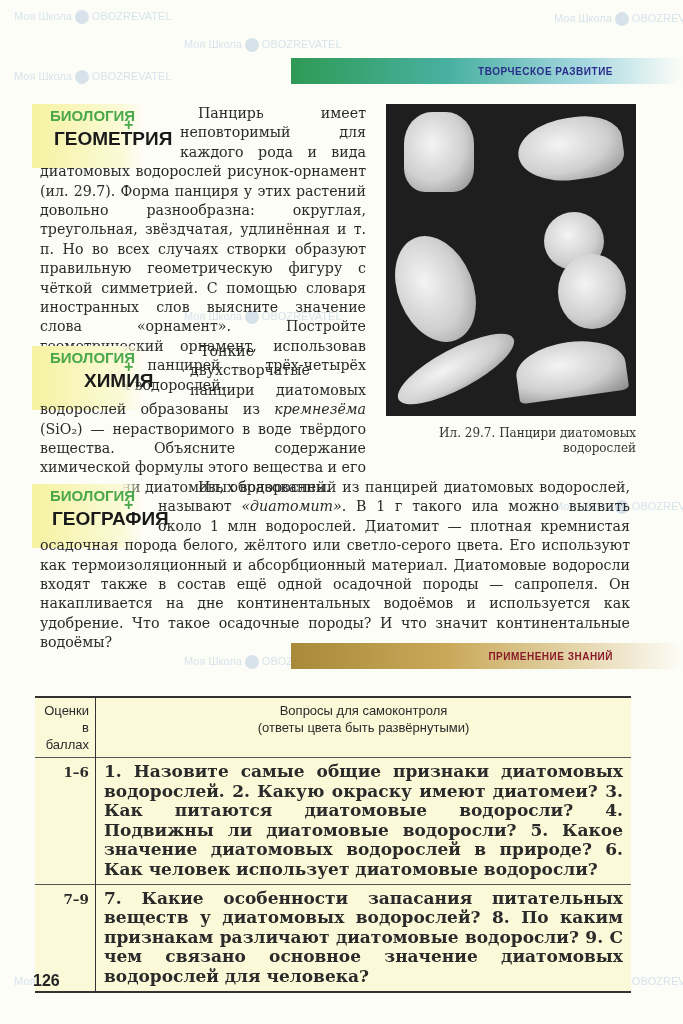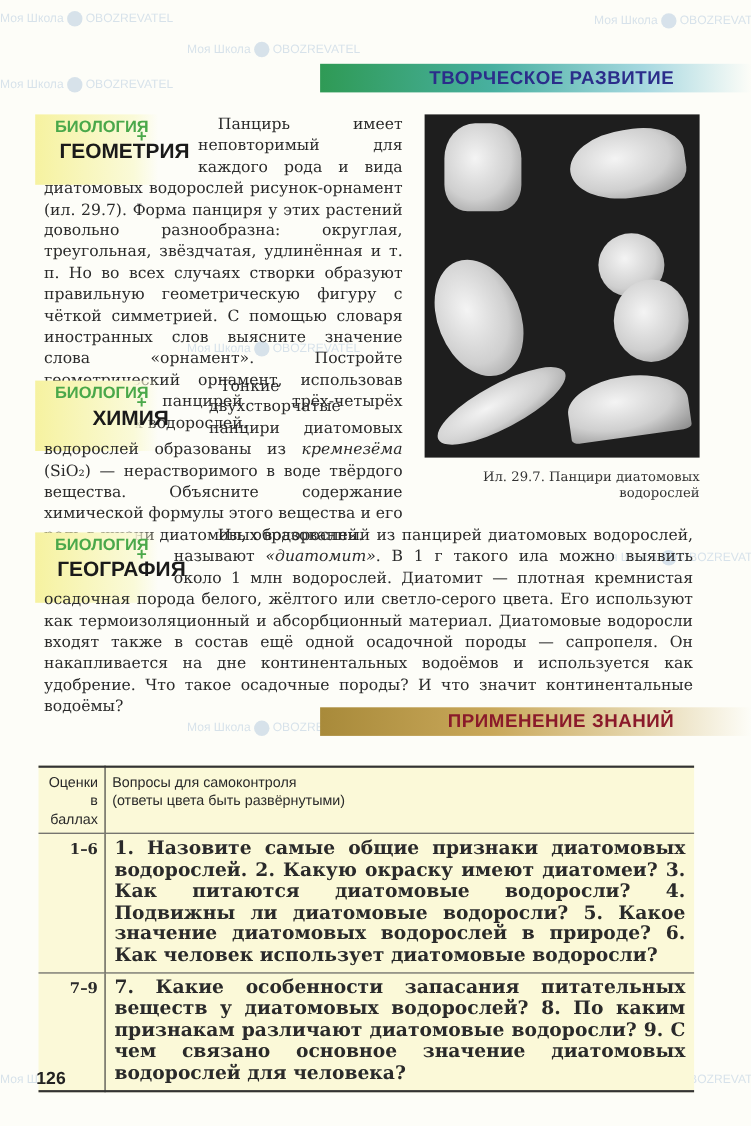--- a/index.html
+++ b/index.html
@@ -1,36 +1,36 @@
 <!DOCTYPE html>
 <html><head>
 <meta charset="utf-8">
 <style>
   html, body { margin:0; padding:0; }
   body {
     width:683px; height:1024px; background:#fdfdf8; position:relative; overflow:hidden;
     font-family:"DejaVu Serif","Liberation Serif",serif; color:#2a2a2a;
   }
-  .wm { position:absolute; font-family:"Liberation Sans",sans-serif; font-size:11px; color:#b9cde0; opacity:.55; white-space:nowrap; pointer-events:none; }
+  .wm { position:absolute; font-family:"Liberation Sans",sans-serif; font-size:11px; color:#b9cde0; opacity:.55; white-space:nowrap; pointer-events:none;padding-left:14px; }
   .wm .logo { display:inline-block; width:14px; height:14px; border-radius:50%; background:#b9cde0; vertical-align:middle; margin:0 3px; }
-  .section-banner { position:absolute; height:26px; font-family:"Liberation Sans",sans-serif; font-weight:bold; font-size:17px; letter-spacing:.5px; display:flex; align-items:center; justify-content:flex-end; padding-right:70px; box-sizing:border-box; }
+  .section-banner { position:absolute; height:26px; font-family:"Liberation Sans",sans-serif; font-weight:bold; font-size:10px; letter-spacing:.5px; display:flex; align-items:center; justify-content:flex-end; padding-right:70px; box-sizing:border-box; }
   #banner-creative { left:291px; top:58px; width:392px; background:linear-gradient(90deg,#2f9a55 0%,#48b0a0 40%,#a6d8e0 75%,rgba(253,253,248,0) 100%); color:#2b2d8a; }
   #banner-apply { left:291px; top:643px; width:392px; background:linear-gradient(90deg,#a88a3a 0%,#c9a85a 40%,#e6d8b0 75%,rgba(253,253,248,0) 100%); color:#8a1a2a; }
   .badge { position:absolute; width:112px; height:64px; background:linear-gradient(90deg,#f6f2a0,#fafad8 80%,rgba(253,253,248,0)); font-family:"Liberation Sans",sans-serif; font-weight:bold; }
   .badge .b1 { position:absolute; left:18px; top:3px; color:#4aa84a; font-size:15px; }
   .badge .plus { position:absolute; left:92px; top:12px; color:#4aa84a; font-size:16px; }
   .badge .b2 { position:absolute; left:22px; top:24px; color:#1a1a1a; font-size:19px; }
   .text { position:absolute; font-size:14.2px; line-height:19.4px; text-align:justify; }
   .text p { margin:0; }
   .figure { position:absolute; left:386px; top:104px; width:250px; height:312px; background:#1e1e1e; overflow:hidden; }
   .diatom { position:absolute; background:radial-gradient(ellipse at 40% 40%, #f4f4f4 0%, #cfcfcf 55%, #888 100%); }
   .caption { position:absolute; left:396px; top:426px; width:240px; font-size:12px; line-height:15px; text-align:right; color:#333; }
   .tbl { position:absolute; left:35px; top:696px; width:596px; background:#fbf9d8; font-family:"Liberation Sans",sans-serif; font-size:13px; border-top:2px solid #333; border-bottom:2px solid #333; border-collapse:collapse; }
   .tbl td, .tbl th { padding:2px 6px; vertical-align:top; border-top:1px solid #555;font-weight:bold; }
-  .tbl th { font-weight:normal; text-align:left; line-height:17px; padding-top:4px; padding-bottom:4px; }
+  .tbl th { font-weight:normal; text-align:center; line-height:17px; padding-top:4px; padding-bottom:4px; }
   .tbl .score { width:48px; text-align:right; border-right:1px solid #333; font-family:"DejaVu Serif",serif; font-size:13.5px; padding-top:6px; }
   .tbl .q { font-family:"DejaVu Serif",serif; font-size:17px; line-height:19.6px; text-align:justify; padding:4px 8px 4px 8px; }
   .pagenum { position:absolute; left:33px; top:972px; font-family:"Liberation Sans",sans-serif; font-weight:bold; font-size:16px; color:#222; }
 </style>
 </head>
 <body>
 
 <div class="wm" style="left:0;top:10px;"><span>Моя Школа</span><span class="logo"></span><span>OBOZREVATEL</span></div>
 <div class="wm" style="left:170px;top:38px;"><span>Моя Школа</span><span class="logo"></span><span>OBOZREVATEL</span></div>
 <div class="wm" style="left:540px;top:12px;"><span>Моя Школа</span><span class="logo"></span><span>OBOZREVATEL</span></div>

